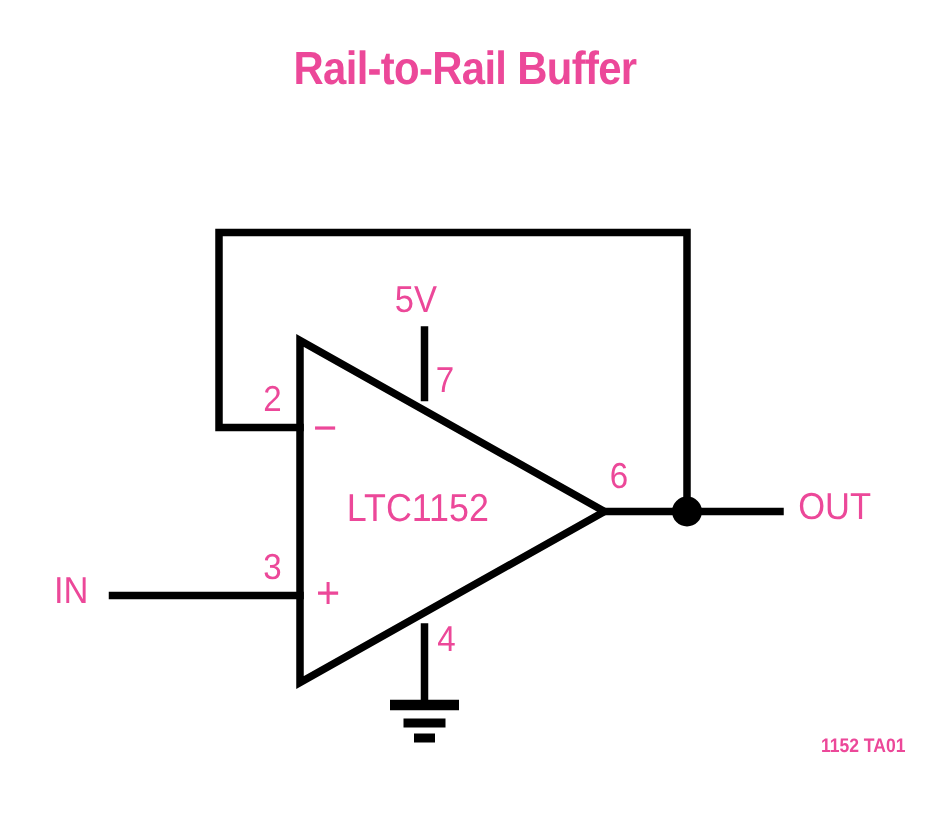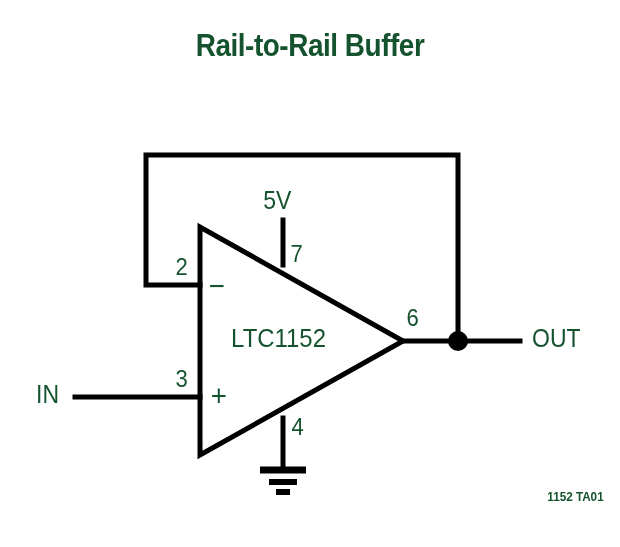--- a/index.html
+++ b/index.html
@@ -7,21 +7,21 @@
     padding: 0;
     background: #ffffff;
   }
   #page {
     position: relative;
     width: 620px;
     height: 547px;
     background: #ffffff;
     overflow: hidden;
     font-family: "Liberation Sans", sans-serif;
-    color: #14532d;
+    color: #ec4899;
   }
   #title {
     position: absolute;
     left: 0;
     top: 28px;
     width: 620px;
     text-align: center;
     font-family: "Liberation Sans", sans-serif;
     font-weight: bold;
     font-size: 31px;

